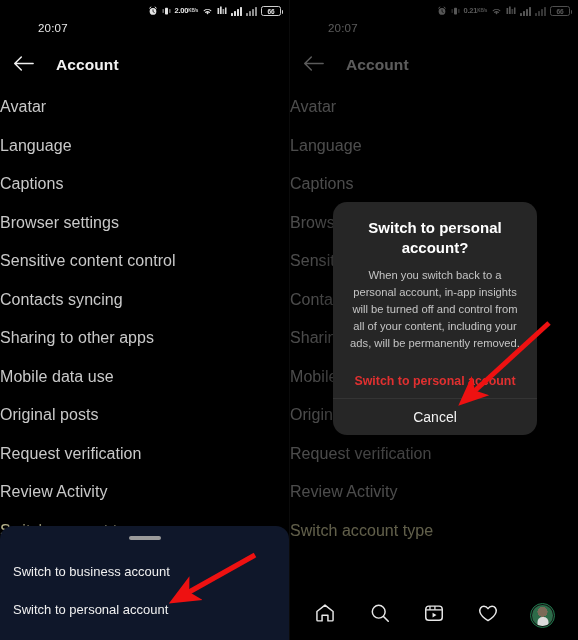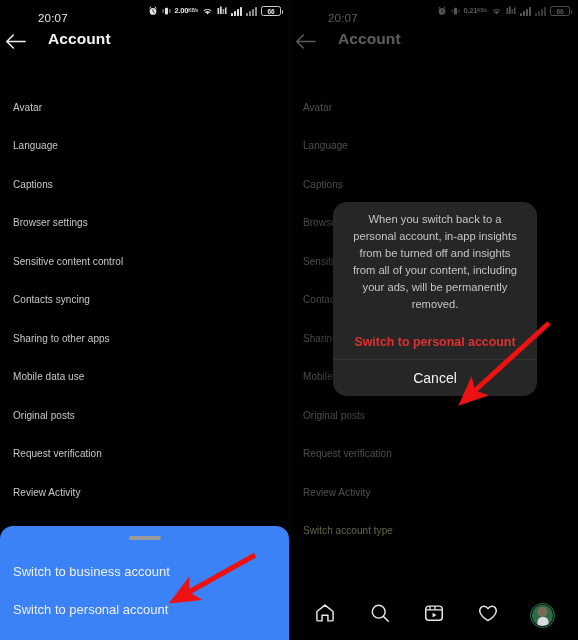--- a/index.html
+++ b/index.html
@@ -20,21 +20,21 @@
   }
   .panel.right { border-left: 1px solid #0b0b0b; }
 
   
   .statusbar {
     position: relative; height: 30px;
     display: flex; align-items: center;
     padding: 0 10px 0 0;
   }
   .sb-time {
-    position:absolute; left: 38px; top: 12px;
+    position:absolute; left: 38px; top: 22px;
     font-size: 11.5px; color: #e8e8e8; letter-spacing: .2px;
     font-weight: 400;
   }
   .sb-icons {
     position:absolute; right: 8px; top: 6px;
     display: flex; align-items: center; gap: 4px;
   }
   .sb-ico { display:flex; align-items:center; color:#e2e2e2; }
   .sb-net { display:flex; flex-direction:row; align-items:center; line-height:1; }
   .sb-net .n1 { font-size: 7.5px; color:#e6e6e6; font-weight:700; letter-spacing:-.2px;}
@@ -55,38 +55,38 @@
   .bars i { display:block; width:2px; background:#dcdcdc; border-radius:.5px; }
   .bars i:nth-child(1){height:3px}
   .bars i:nth-child(2){height:5px}
   .bars i:nth-child(3){height:7px}
   .bars i:nth-child(4){height:9px}
   .bars.dim i { background:#8e8e8e; }
   .bars.dim i:nth-child(4){ background:#8e8e8e; }
 
   
   .header {
-    height: 44px; display: flex; align-items: flex-start; padding-left: 4px; gap: 22px;
+    height: 44px; display: flex; align-items: flex-end; padding-left: 12px; gap: 22px;
   }
   .back-arrow { width: 22px; height: 22px; display:flex; align-items:center; justify-content:center; }
   .page-title { font-size: 15.5px; font-weight: 700; color: #f2f2f2; letter-spacing:.1px; }
 
   
   .list { padding-top: 14px; }
   .list-item {
     height: 38.5px; display: flex; align-items: center;
-    padding-left: 13px;
-    font-size: 10px; color: #c9c9c9; letter-spacing: .05px;
+    padding-left: 0;
+    font-size: 16px; color: #c9c9c9; letter-spacing: .05px;
   }
   .list-item.link { color: #fef9c3; }
 
   
   .sheet {
     position: absolute; left: 0; right: 0; bottom: 0;
-    background: #3b82f6;
+    background: #0f172a;
     border-radius: 13px 13px 0 0;
     padding-top: 10px;
     box-shadow: 0 -6px 20px rgba(0,0,0,.65);
   }
   .sheet-handle {
     width: 32px; height: 4px; border-radius: 3px; background: #9b9b9b;
     margin: 0 auto 12px auto;
   }
   .sheet-item {
     height: 38px; display:flex; align-items:center;
@@ -330,21 +330,22 @@
       <div class="list-item">Mobile data use</div>
       <div class="list-item">Original posts</div>
       <div class="list-item">Request verification</div>
       <div class="list-item">Review Activity</div>
       <div class="list-item link">Switch account type</div>
     </div>
 
     <div class="scrim"></div>
 
     <div class="dialog">
-      <div class="dlg-body">When you switch back to a personal account, in-app insights from be turned off and insights from all of your content, including your ads, will be permanently removed.</div>
+      <div class="dlg-title">Switch to personal account?</div>
+      <div class="dlg-body">When you switch back to a personal account, in-app insights will be turned off and control from all of your content, including your ads, will be permanently removed.</div>
       <div class="dlg-actions">
         <div class="dlg-btn danger">Switch to personal account</div>
         <div class="dlg-divider"></div>
         <div class="dlg-btn neutral">Cancel</div>
       </div>
     </div>
 
     <div class="bottomnav">
       <div class="nav-btn">
         <span>

